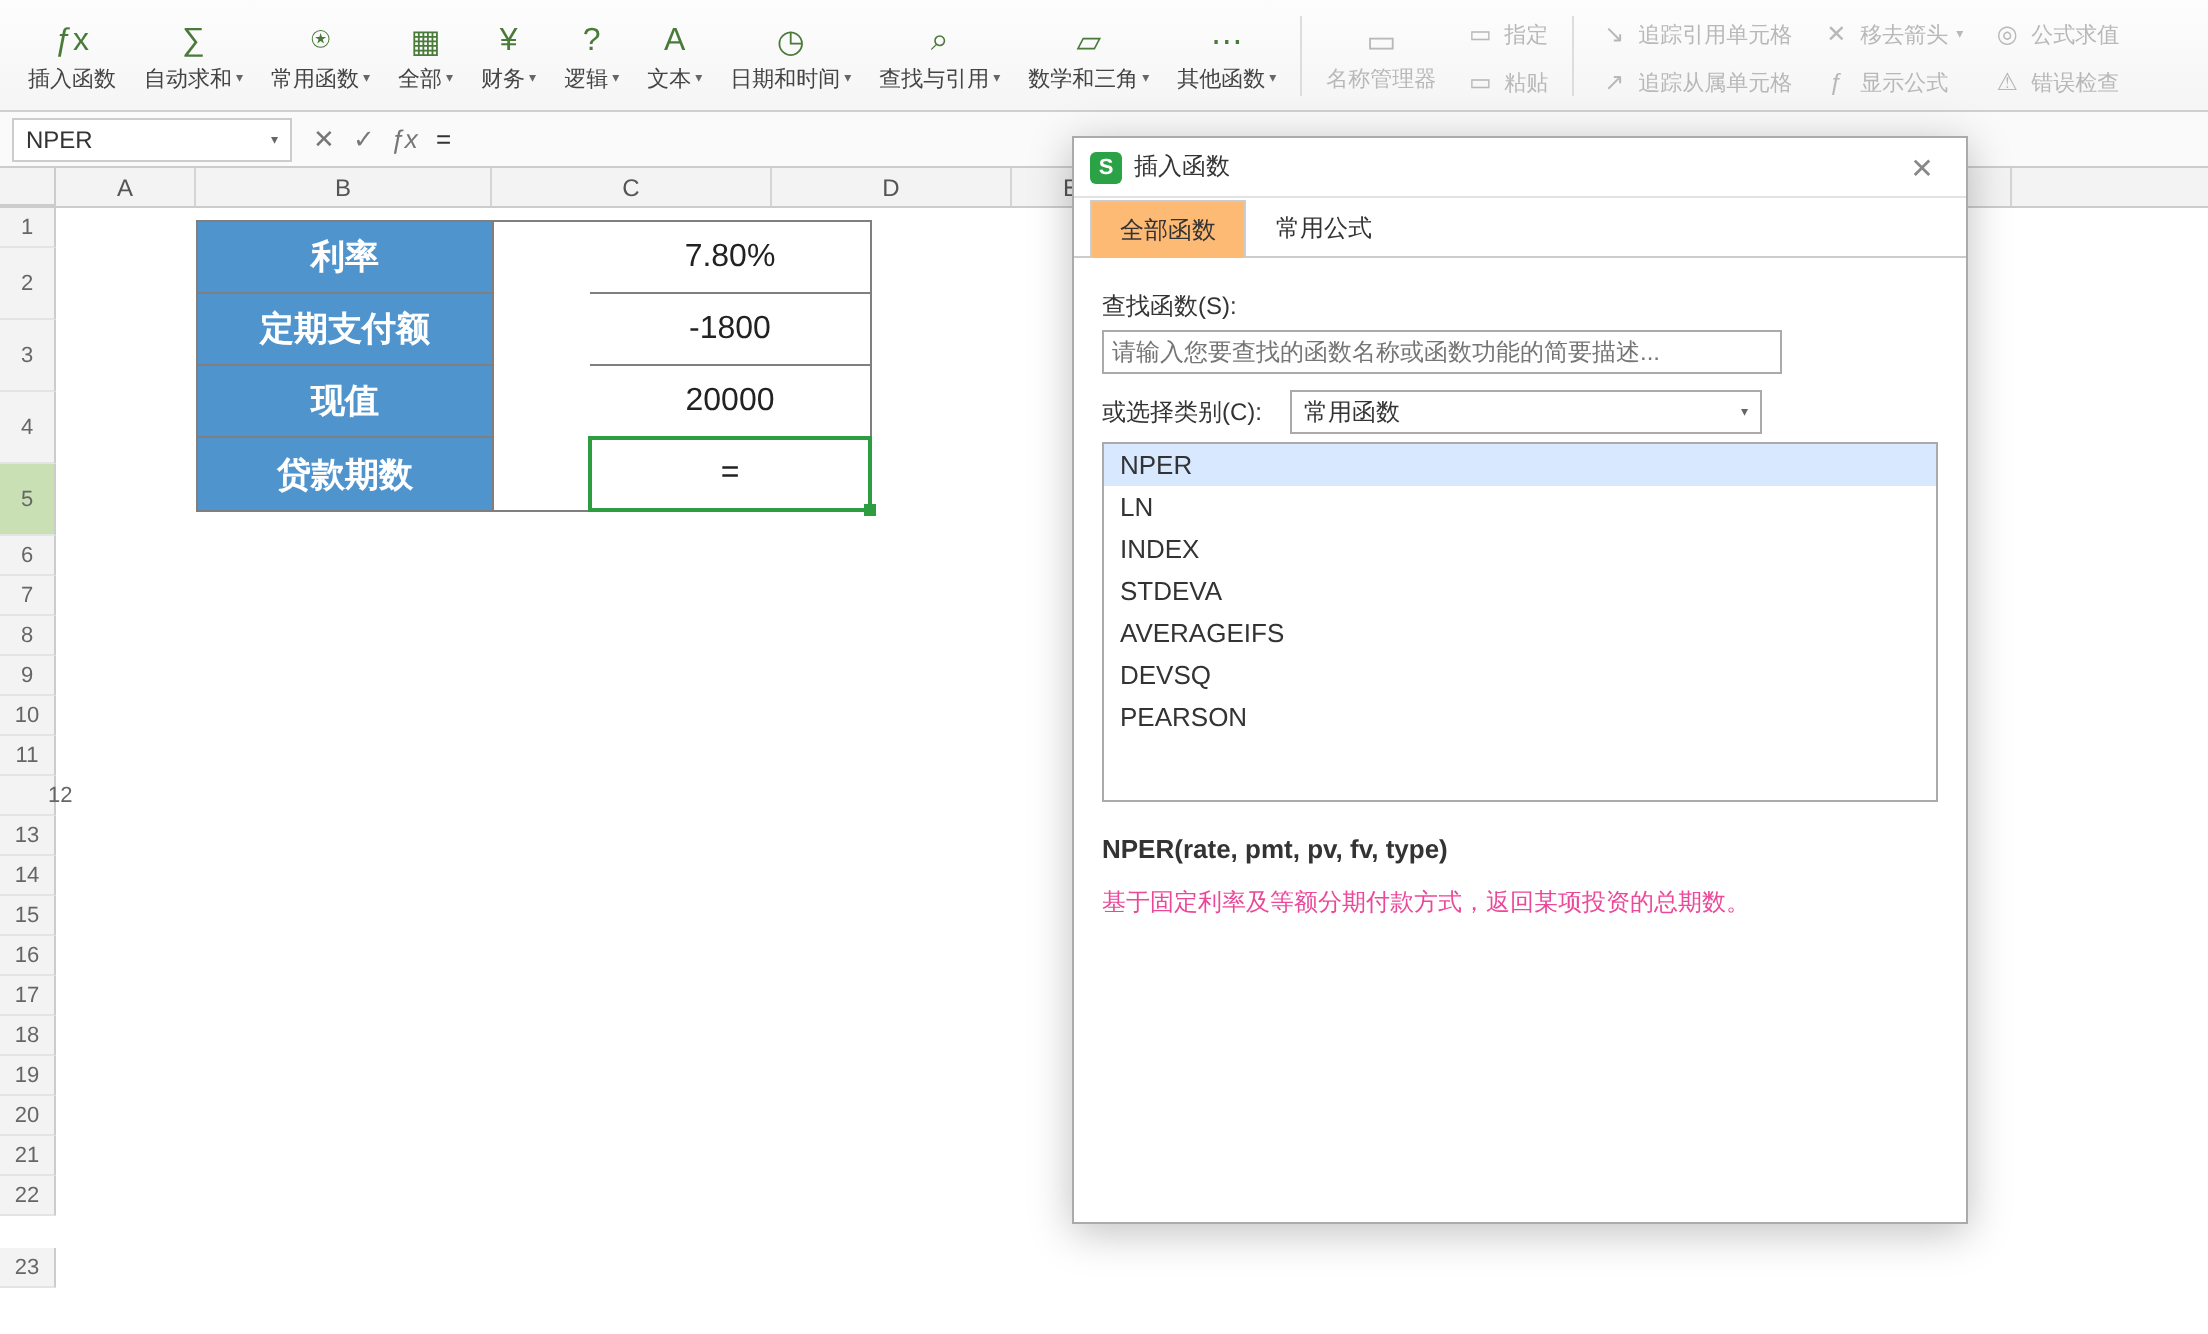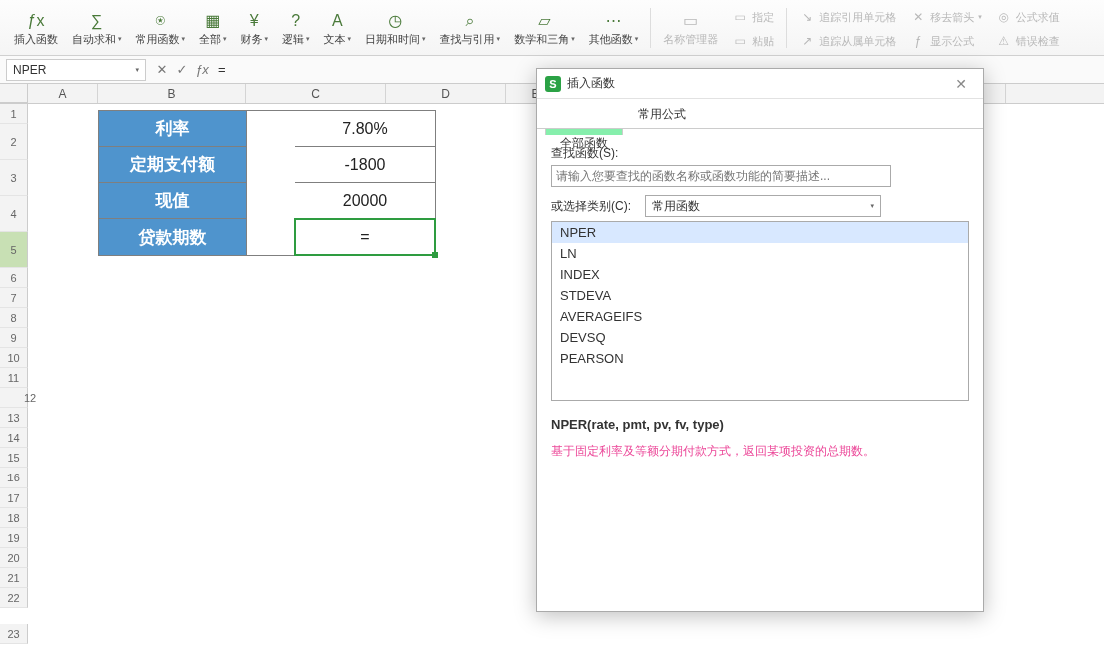--- a/index.html
+++ b/index.html
@@ -39,21 +39,21 @@
 .active-cell { outline:2px solid #2e9c40; outline-offset:-1px; position:relative; }
 .active-cell::after { content:""; position:absolute; right:-3px; bottom:-3px; width:6px; height:6px; background:#2e9c40; }
 
 
 .dialog { position:absolute; left:536px; top:68px; width:448px; height:544px; background:#fff; border:1px solid #aaa; box-shadow:0 4px 20px rgba(0,0,0,0.25); display:flex; flex-direction:column; }
 .dlg-title { height:30px; display:flex; align-items:center; padding:0 8px; border-bottom:1px solid #e2e2e2; gap:6px; }
 .dlg-logo { width:16px; height:16px; background:#2ba245; border-radius:3px; color:#fff; font-size:11px; font-weight:bold; display:flex; align-items:center; justify-content:center; }
 .dlg-close { margin-left:auto; width:28px; text-align:center; color:#888; cursor:pointer; font-size:14px; }
 .tabs { display:flex; height:30px; border-bottom:1px solid #ccc; padding:0 8px; gap:0; }
 .tab { padding:6px 14px 0; font-size:12px; cursor:pointer; border:1px solid transparent; border-bottom:none; }
-.tab.active { border-color:#ccc; background:#86efac; position:relative; top:1px;margin-top:28px; }
+.tab.active { border-color:#ccc; background:#fdba74; position:relative; top:1px; }
 .dlg-body { padding:10px 14px 0; flex:1; display:flex; flex-direction:column; }
 .fld-label { font-size:12px; margin:6px 0 3px; }
 .txt { width:340px; height:22px; border:1px solid #aaa; padding:0 4px; font-size:12px; }
 .row-inline { display:flex; align-items:center; gap:14px; margin-top:8px; }
 .combo { width:236px; height:22px; border:1px solid #aaa; background:#fff; display:flex; align-items:center; justify-content:space-between; padding:0 6px; font-size:12px; cursor:pointer; }
 .listbox { margin-top:4px; height:180px; border:1px solid #aaa; overflow-y:scroll; background:#fff; }
 .li { padding:3px 8px; font-size:13px; cursor:pointer; }
 .li.selected { background:#d8e8ff; }
 .syntax { font-size:13px; font-weight:bold; margin:16px 0 10px; }
 .desc { font-size:12px; color:#ec4899; line-height:1.6; flex:1; }
@@ -225,21 +225,21 @@
       <div class="row-head" style="height: 20px; line-height: 20px;">6</div>
       <div class="row-head" style="height: 20px; line-height: 20px;">7</div>
       <div class="row-head" style="height: 20px; line-height: 20px;">8</div>
       <div class="row-head" style="height: 20px; line-height: 20px;">9</div>
       <div class="row-head" style="height: 20px; line-height: 20px;">10</div>
       <div class="row-head" style="height: 20px; line-height: 20px;">11</div>
       <div class="row-head" style="height: 20px; line-height: 20px; padding-left: 24px;">12</div>
       <div class="row-head" style="height: 20px; line-height: 20px;">13</div>
       <div class="row-head" style="height: 20px; line-height: 20px;">14</div>
       <div class="row-head" style="height: 20px; line-height: 20px;">15</div>
-      <div class="row-head" style="height: 20px; line-height: 20px; font-family: Liberation Mono, monospace;">16</div>
+      <div class="row-head" style="height: 20px; line-height: 20px;">16</div>
       <div class="row-head" style="height: 20px; line-height: 20px;">17</div>
       <div class="row-head" style="height: 20px; line-height: 20px;">18</div>
       <div class="row-head" style="height: 20px; line-height: 20px;">19</div>
       <div class="row-head" style="height: 20px; line-height: 20px;">20</div>
       <div class="row-head" style="height: 20px; line-height: 20px;">21</div>
       <div class="row-head" style="height: 20px; line-height: 20px;">22</div>
       <div class="row-head" style="height: 20px; line-height: 20px; margin-top: 16px;">23</div>
     </div>
 
   <div class="tbl">

